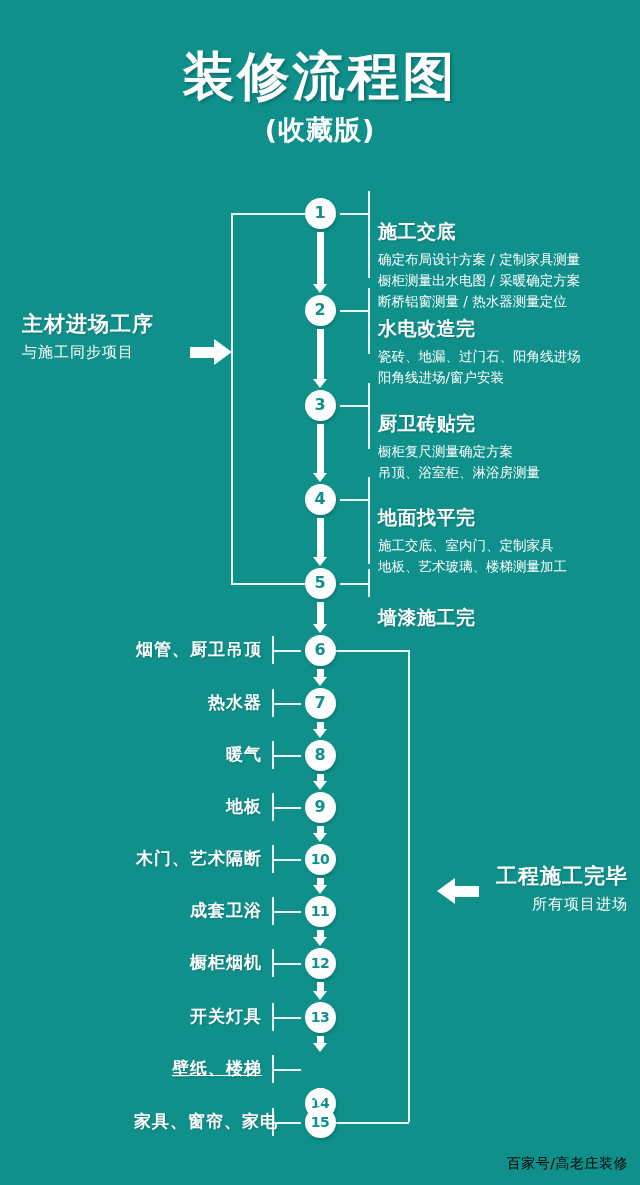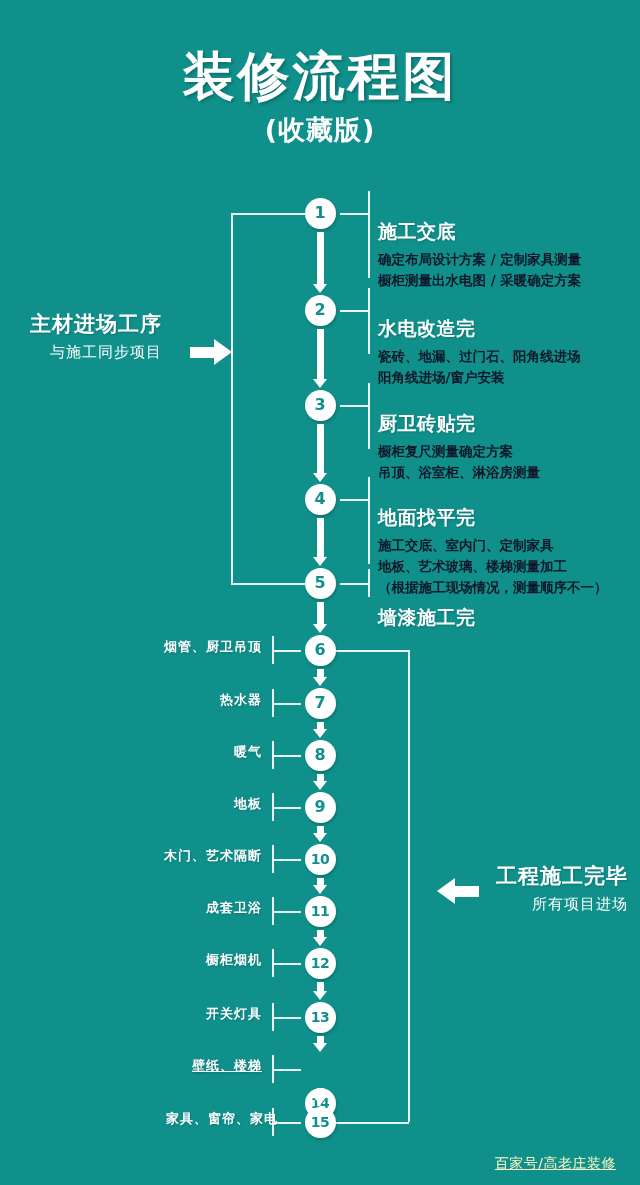--- a/index.html
+++ b/index.html
@@ -44,21 +44,21 @@
   .side-caption { position: absolute; }
   .side-caption .cap-main {
     font-size: 21px; font-weight: bold; letter-spacing: 1px;
     white-space: nowrap;
     text-shadow: 1px 1px 2px rgba(0,0,0,0.18);
   }
   .side-caption .cap-sub {
     font-size: 15px; letter-spacing: 1px; margin-top: 5px;
     white-space: nowrap;
   }
-  #caption-left { left: 30px; top: 310px; text-align: right; }
+  #caption-left { left: 22px; top: 310px; text-align: left; }
   #caption-right { right: 12px; top: 862px; text-align: right; }
 
   .big-arrow { position: absolute; }
   .arrow-right {
     width: 0; height: 0;
     border-top: 13px solid transparent;
     border-bottom: 13px solid transparent;
     border-left: 18px solid #ffffff;
   }
   .arrow-left {
@@ -105,36 +105,35 @@
   
   .step-block { position: absolute; }
   .step-head {
     font-size: 19px; font-weight: bold; letter-spacing: 0.5px;
     white-space: nowrap; margin-bottom: 4px;
     text-shadow: 1px 1px 2px rgba(0,0,0,0.18);
     margin-top: 36px;
   }
   .step-line {
     font-size: 13.5px; line-height: 1.55; white-space: nowrap;
-    color: #0f172a;
-    font-weight: bold;
+    color: #ffffff;
   }
 
   
   .left-label {
     position: absolute;
-    font-size: 13px; font-weight: bold; letter-spacing: 1px;
+    font-size: 17px; font-weight: bold; letter-spacing: 1px;
     white-space: nowrap; text-align: center;
     text-shadow: 1px 1px 2px rgba(0,0,0,0.18);
   }
 
   
   .footer {
-    position: absolute; right: 24px; bottom: 12px;
-    font-size: 14px; color: #fef9c3; letter-spacing: 0.5px; text-decoration: underline;
+    position: absolute; right: 12px; bottom: 12px;
+    font-size: 14px; color: #000000; letter-spacing: 0.5px;
   }
 </style>
 </head>
 <body>
 
 <div id="root">
 
   <div class="title">装修流程图</div>
   <div class="subtitle">(收藏版)</div>
 
@@ -238,20 +237,21 @@
       </div>
     </div>
 
   <div id="upper-steps">
       <div class="hline" style="left: 339.5px; top: 213px; width: 28.5px;"></div>
       <div class="vline" style="left: 368px; top: 191px; height: 87px;"></div>
       <div class="step-block" style="left: 378px; top: 183px;">
         <div class="step-head">施工交底</div>
         <div class="step-line">确定布局设计方案 / 定制家具测量</div>
         <div class="step-line">橱柜测量出水电图 / 采暖确定方案</div>
+        <div class="step-line">断桥铝窗测量 / 热水器测量定位</div>
       </div>
       <div class="hline" style="left: 339.5px; top: 310px; width: 28.5px;"></div>
       <div class="vline" style="left: 368px; top: 288px; height: 66px;"></div>
       <div class="step-block" style="left: 378px; top: 280px;">
         <div class="step-head">水电改造完</div>
         <div class="step-line">瓷砖、地漏、过门石、阳角线进场</div>
         <div class="step-line">阳角线进场/窗户安装</div>
       </div>
       <div class="hline" style="left: 339.5px; top: 405px; width: 28.5px;"></div>
       <div class="vline" style="left: 368px; top: 383px; height: 66px;"></div>
@@ -259,21 +259,20 @@
         <div class="step-head">厨卫砖贴完</div>
         <div class="step-line">橱柜复尺测量确定方案</div>
         <div class="step-line">吊顶、浴室柜、淋浴房测量</div>
       </div>
       <div class="hline" style="left: 339.5px; top: 499px; width: 28.5px;"></div>
       <div class="vline" style="left: 368px; top: 477px; height: 87px;"></div>
       <div class="step-block" style="left: 378px; top: 469px;">
         <div class="step-head">地面找平完</div>
         <div class="step-line">施工交底、室内门、定制家具</div>
         <div class="step-line">地板、艺术玻璃、楼梯测量加工</div>
-        <div class="step-line">（根据施工现场情况，测量顺序不一）</div>
       </div>
       <div class="hline" style="left: 339.5px; top: 583px; width: 28.5px;"></div>
       <div class="vline" style="left: 368px; top: 569px; height: 28px;"></div>
       <div class="step-block" style="left: 378px; top: 569px;">
         <div class="step-head">墙漆施工完</div>
       </div>
     </div>
 
   <div id="lower-steps">
       <div class="hline" style="left: 272px; top: 650px; width: 28.5px;"></div>

